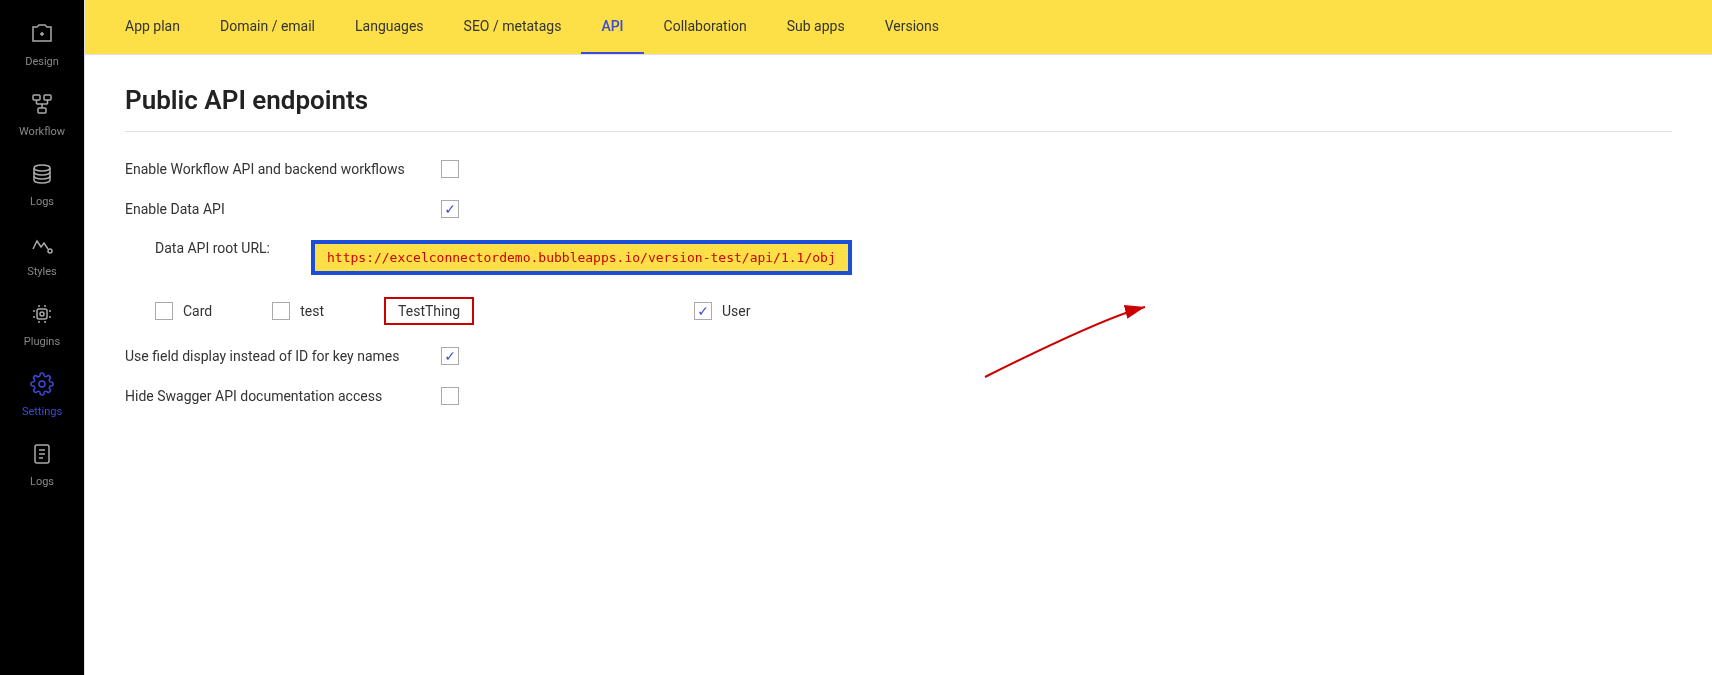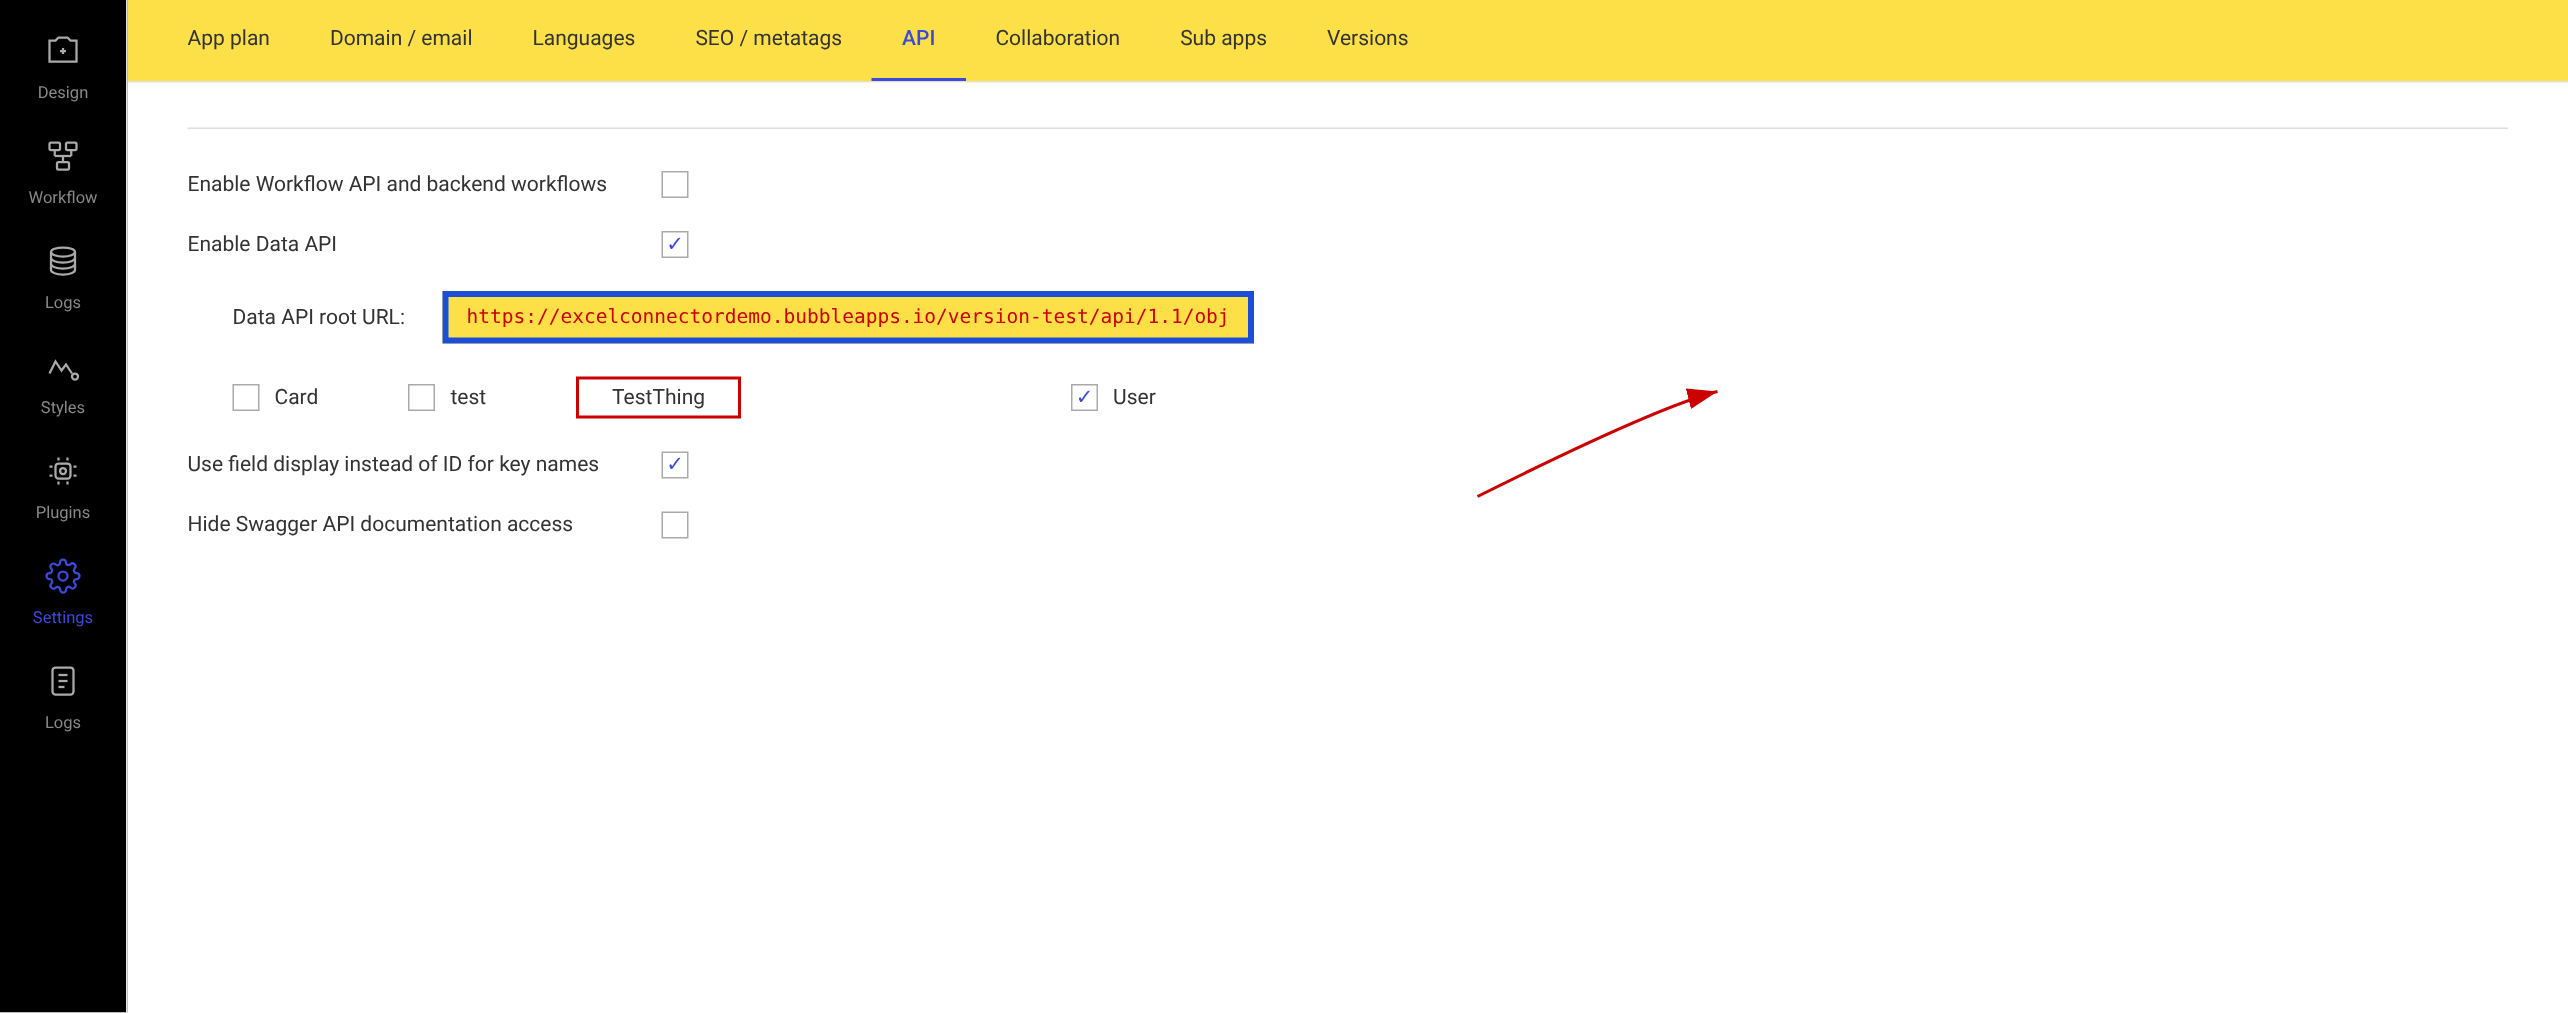--- a/index.html
+++ b/index.html
@@ -123,22 +123,23 @@
     }
     .checkbox-wrapper .checkmark {
       color: #3b4adb;
       font-size: 14px;
       line-height: 1;
     }
 
     
     .url-row {
       display: flex;
-      align-items: center;
+      align-items: flex-start;
       margin-bottom: 22px;
+      gap: 16px;
       padding-left: 30px;
     }
     .url-label {
       font-size: 14px;
       color: #333;
       min-width: 140px;
     }
     .url-field {
       border: 4px solid #1d4ed8;
       padding: 6px 12px;
@@ -162,21 +163,21 @@
       align-items: center;
       gap: 10px;
       font-size: 14px;
       color: #333;
     }
     .datatype-item .type-name {
       font-size: 14px;
     }
     .datatype-item.highlighted {
       border: 2px solid #cc0000;
-      padding: 4px 22px;
+      padding: 4px 12px;
     }
   </style>
 </head>
 <body>
 
 <div class="sidebar">
   <div class="sidebar-item">
     <div class="icon">
       <svg width="24" height="24" viewBox="0 0 24 24" fill="none" stroke="#aaa" stroke-width="1.5">
           <path d="M3 5h4l2-2h6l2 2h4v14H3z"></path>
@@ -258,20 +259,21 @@
     <div class="tab">Domain / email</div>
     <div class="tab">Languages</div>
     <div class="tab">SEO / metatags</div>
     <div class="tab active">API</div>
     <div class="tab">Collaboration</div>
     <div class="tab">Sub apps</div>
     <div class="tab">Versions</div>
   </div>
 
   <div class="content">
+    <h1 class="page-title">Public API endpoints</h1>
     <hr class="divider">
 
     <div class="settings-row">
       <span class="row-label">Enable Workflow API and backend workflows</span>
       <div class="checkbox-wrapper">
       </div>
     </div>
 
     <div class="settings-row">
       <span class="row-label">Enable Data API</span>

